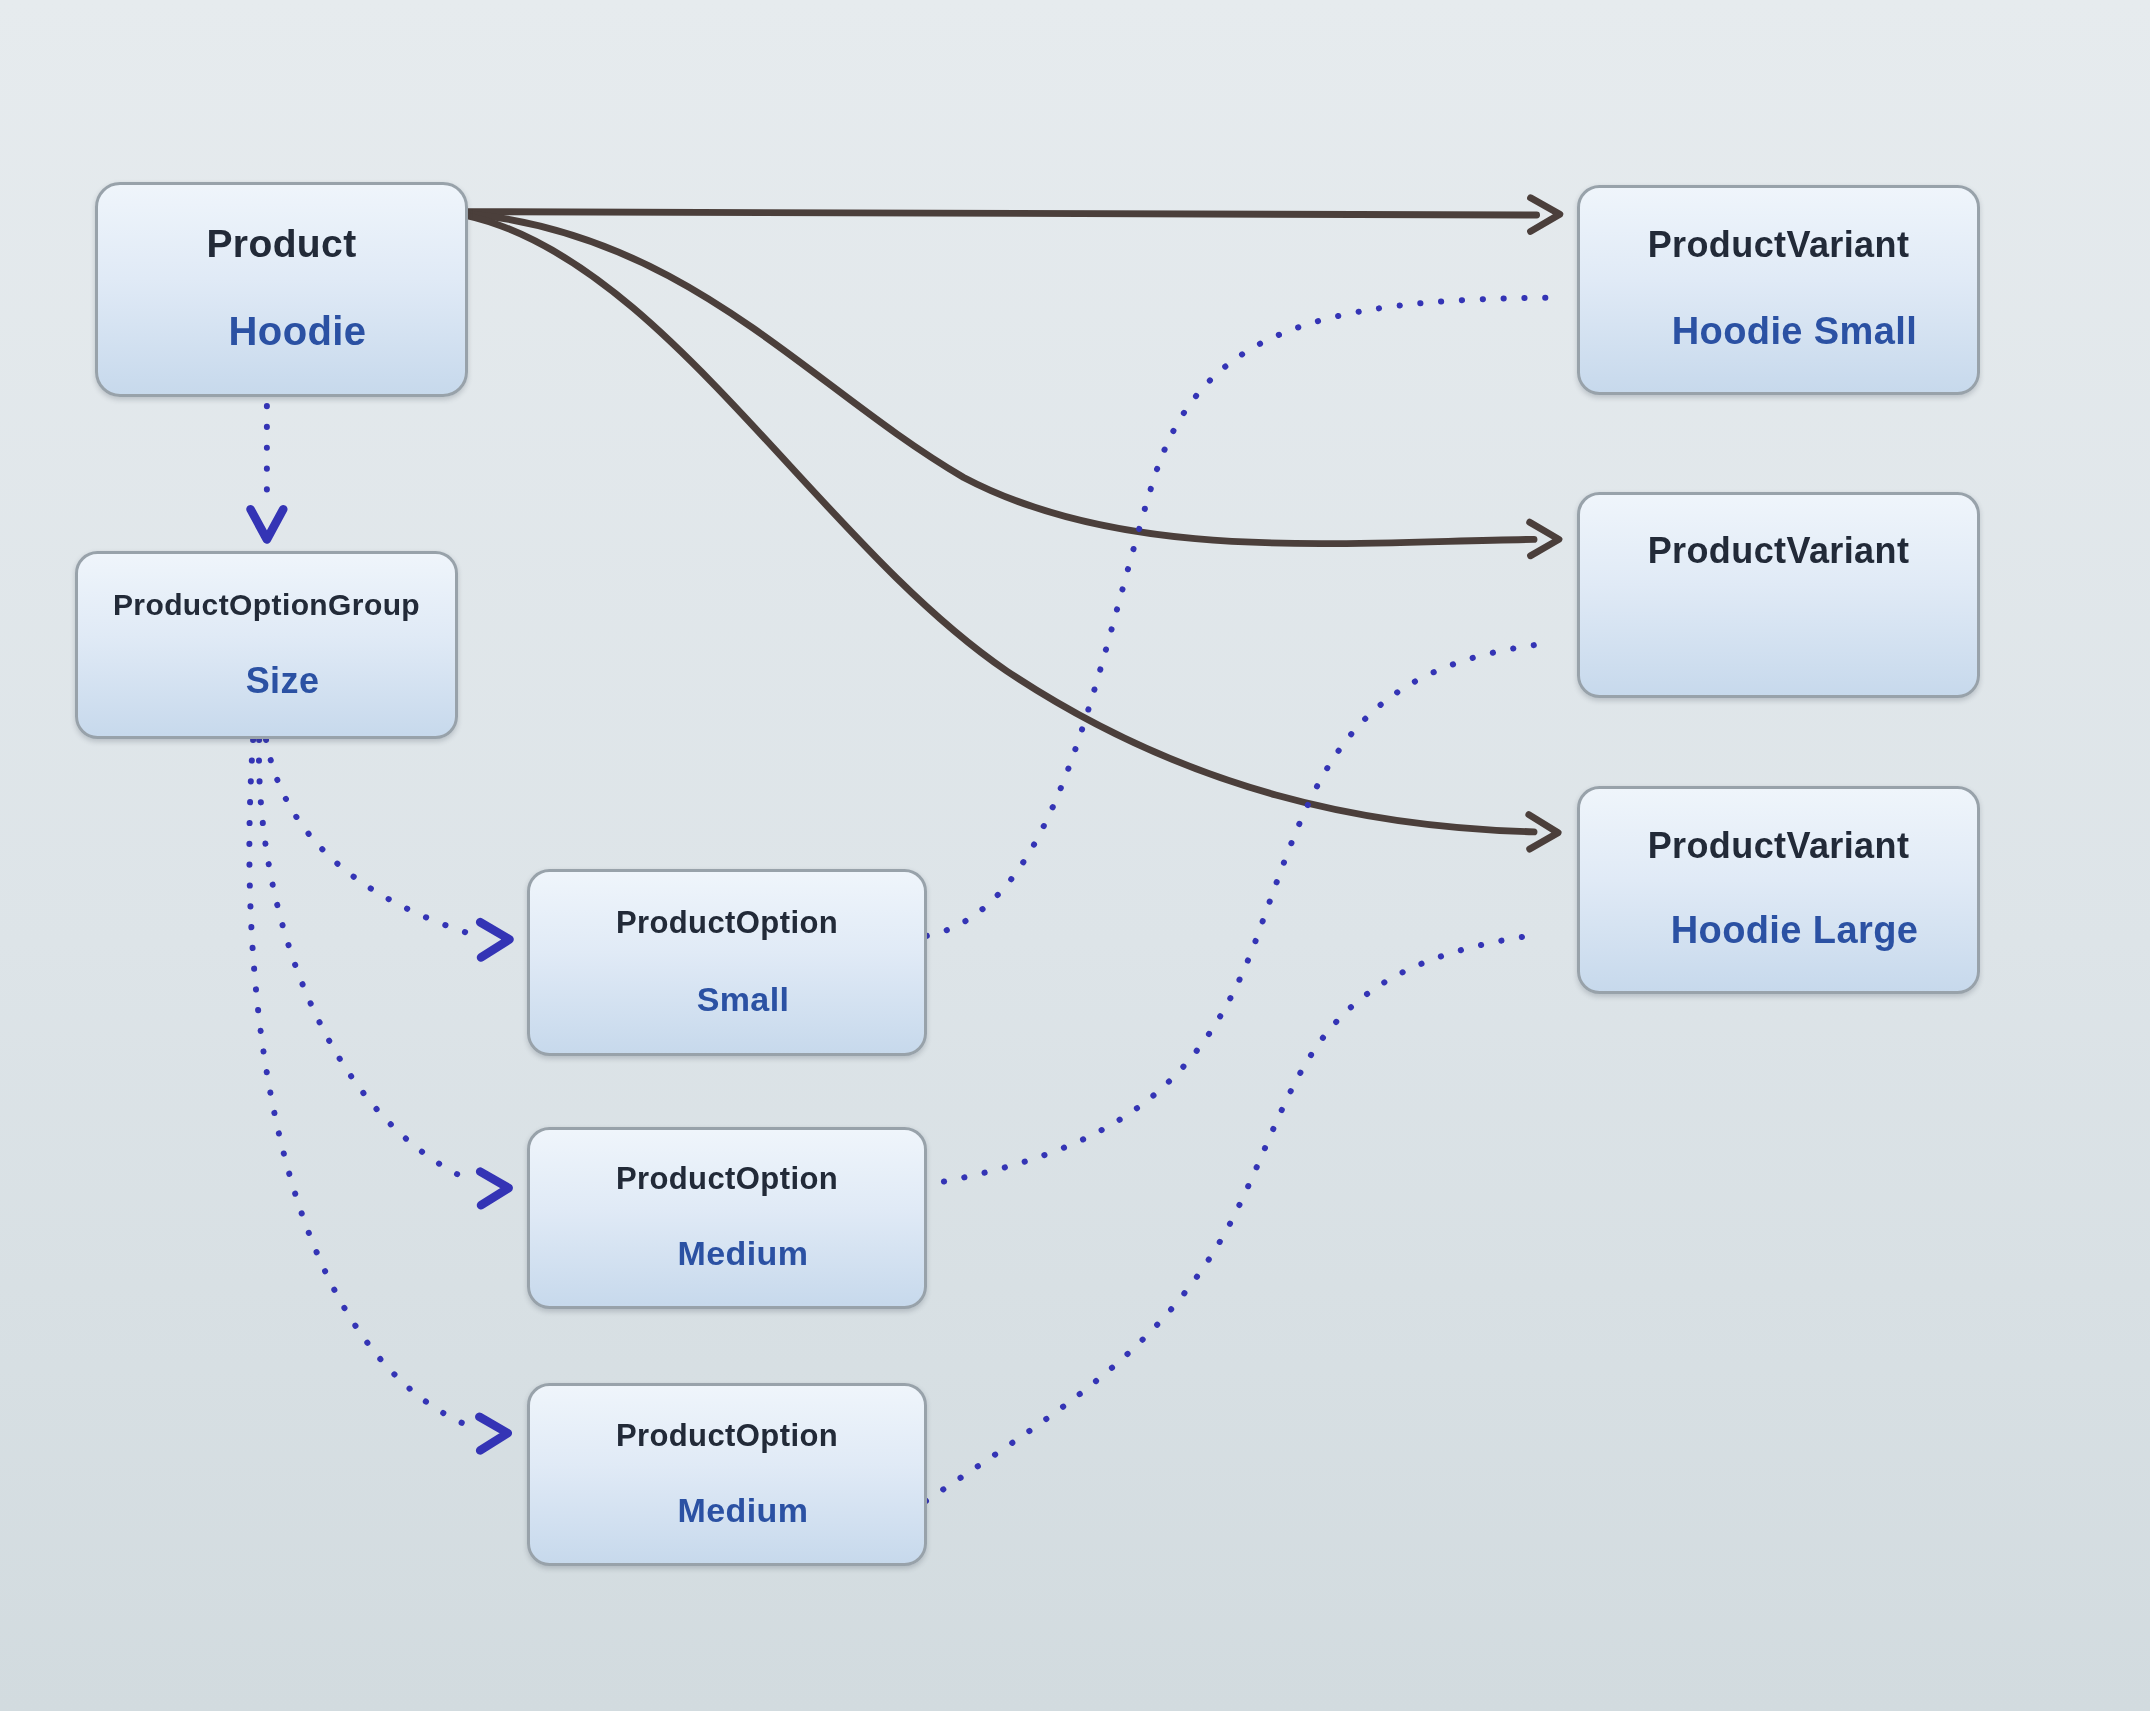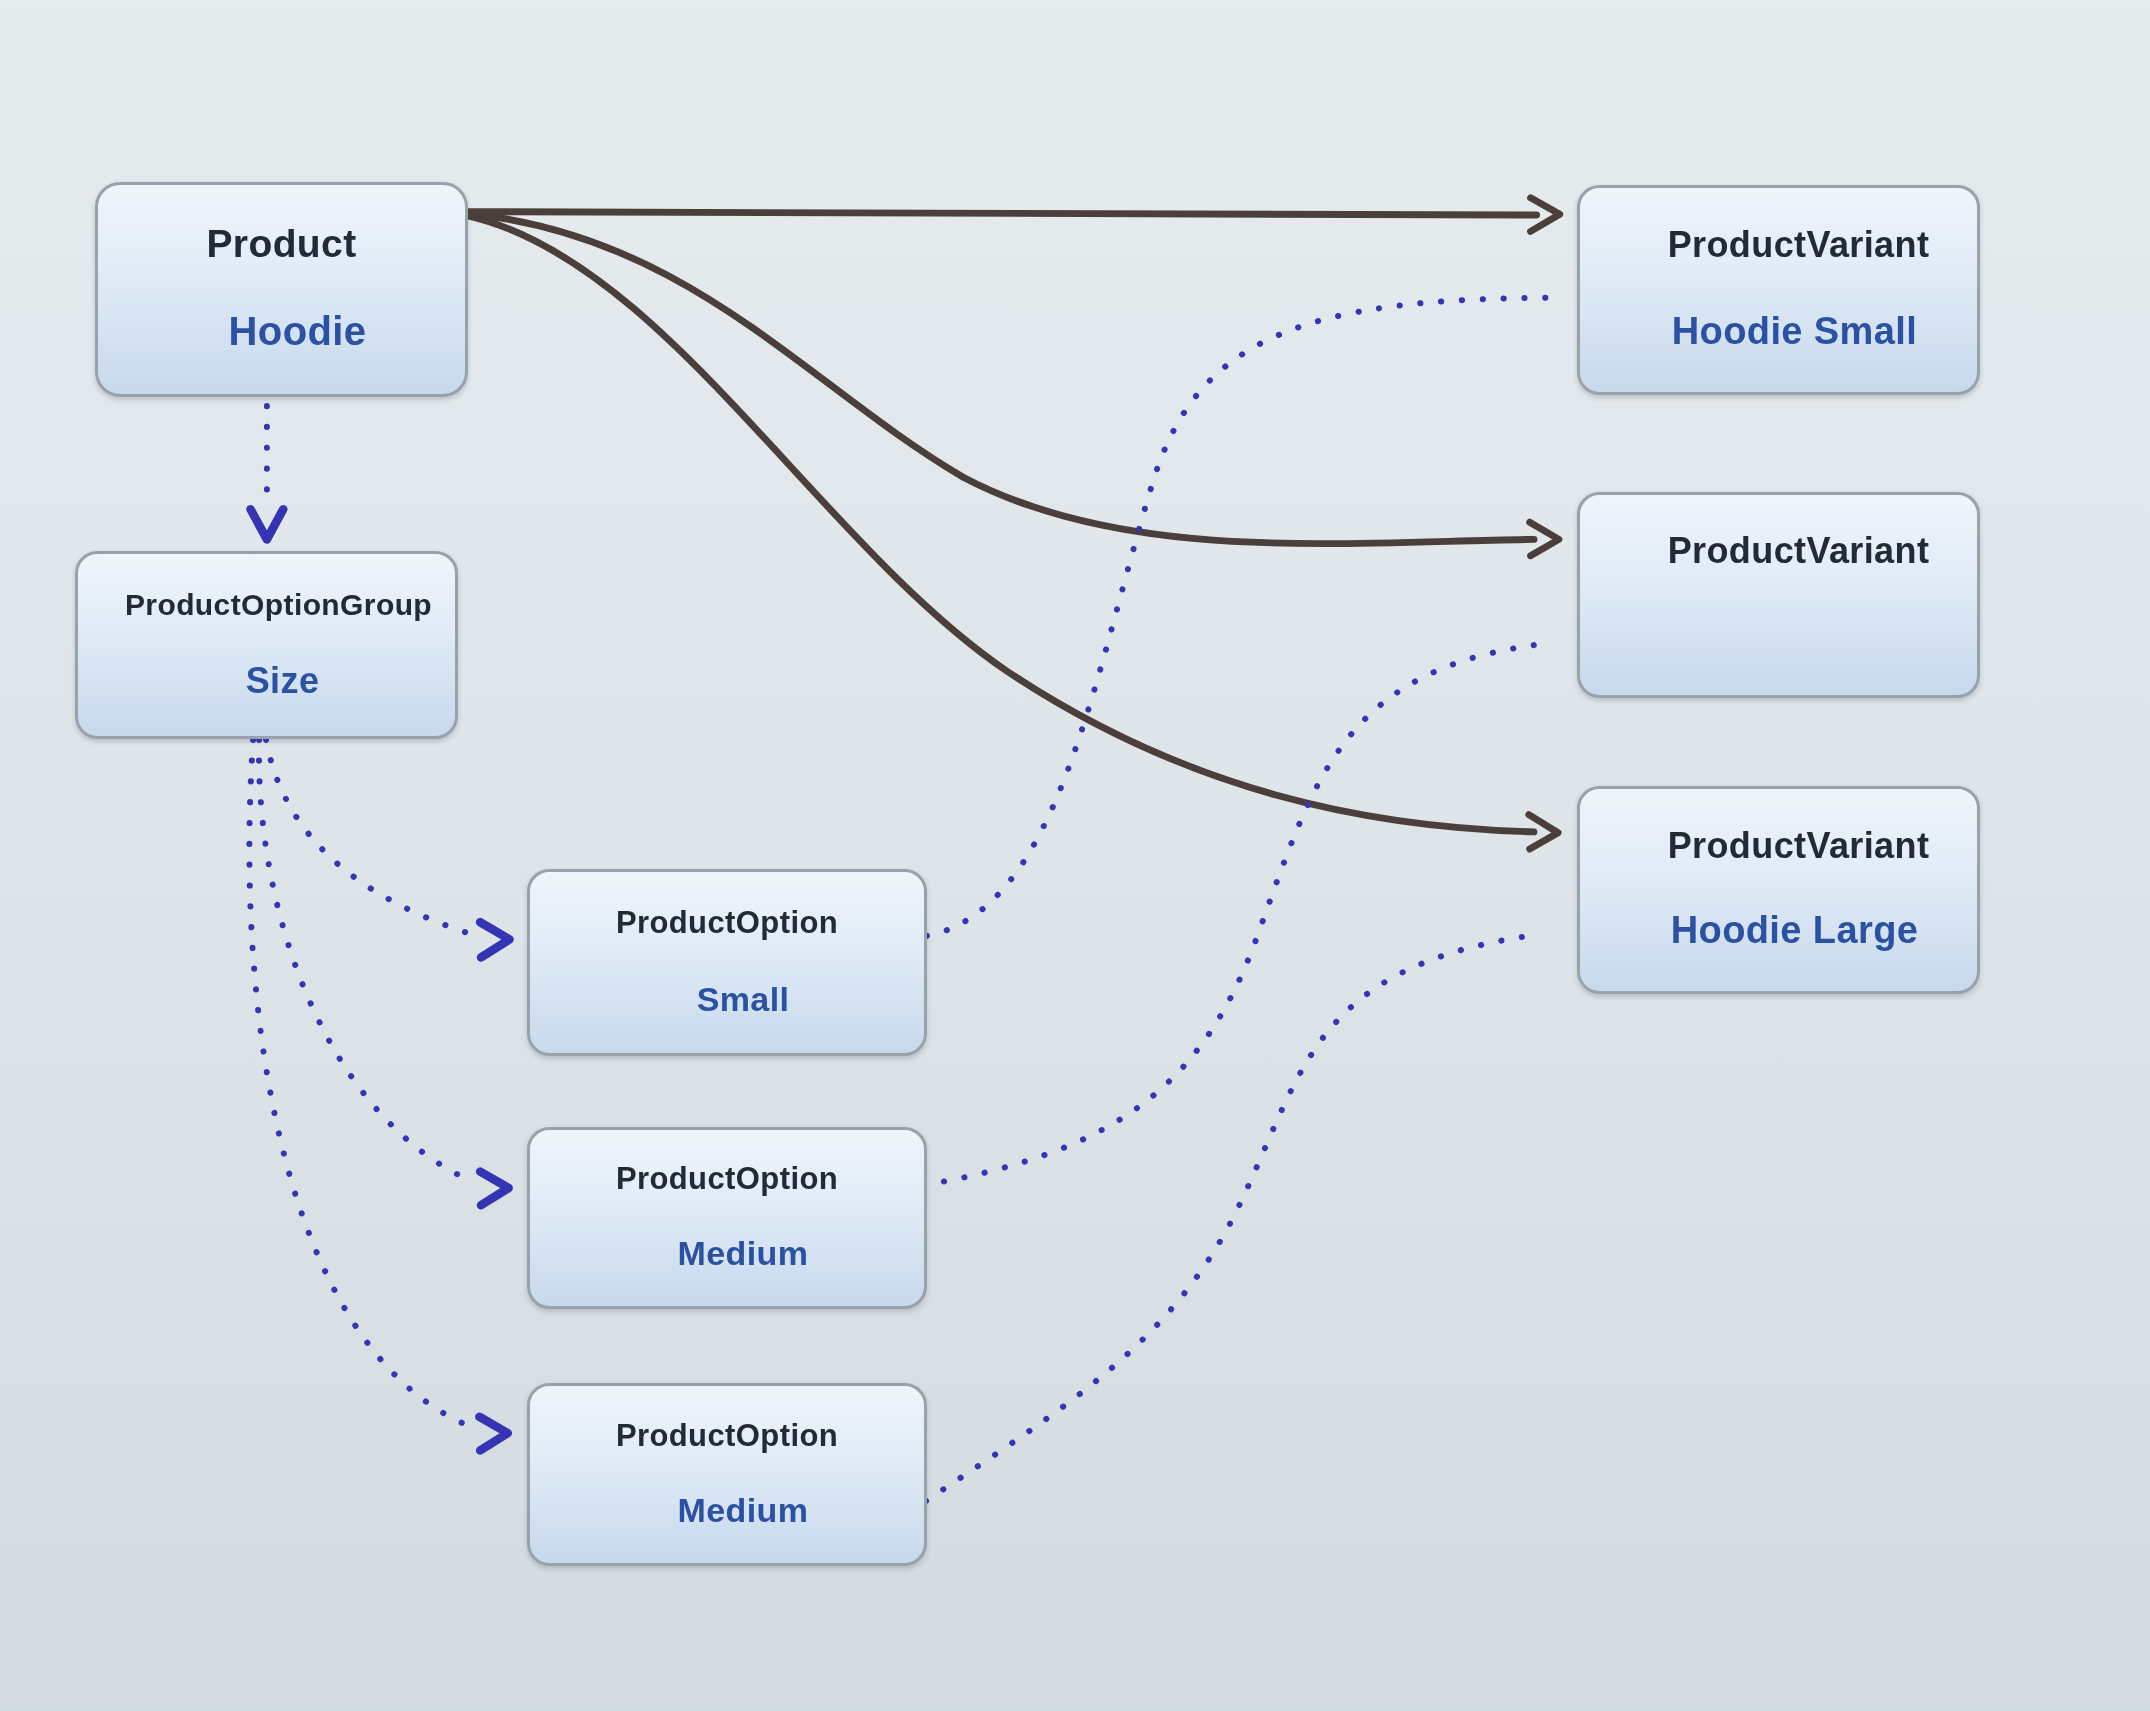--- a/index.html
+++ b/index.html
@@ -33,30 +33,30 @@
     letter-spacing:0.4px;
   }
   .node-type{top:28%;color:var(--type_text);font-size:33px;}
   .node-value{top:70%;color:var(--value_text);font-size:36px;margin-left:16px;}
 
   
   .n-product{left:95px;top:182px;width:367px;height:209px;border-radius:25px;}
   .n-product .node-type{font-size:39px;}
   .n-product .node-value{font-size:40px;}
   .n-group{left:75px;top:551px;width:377px;height:182px;}
-  .n-group .node-type{font-size:30px;padding-left:12px;}
+  .n-group .node-type{font-size:30px;}
   .n-group .node-value{font-size:36px;}
   .n-opt{left:527px;width:394px;}
   .n-opt .node-type{font-size:31px;}
   .n-opt .node-value{font-size:34px;}
   .n-opt-small{top:869px;height:181px;}
   .n-opt-medium{top:1127px;height:176px;}
   .n-opt-large{top:1383px;height:177px;}
   .n-var{left:1577px;width:397px;}
-  .n-var .node-type{font-size:36px;padding-left:20px;}
+  .n-var .node-type{font-size:36px;}
   .n-var .node-value{font-size:38px;}
   .n-var-small{top:185px;height:204px;}
   .n-var-medium{top:492px;height:200px;}
   .n-var-large{top:786px;height:202px;}
 </style>
 </head>
 <body>
 
 <div class="canvas">
 

